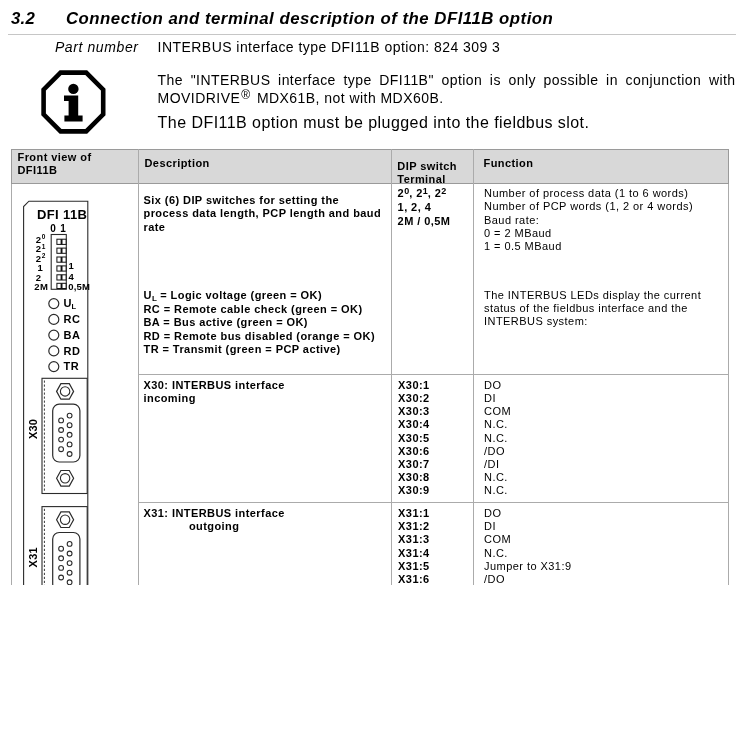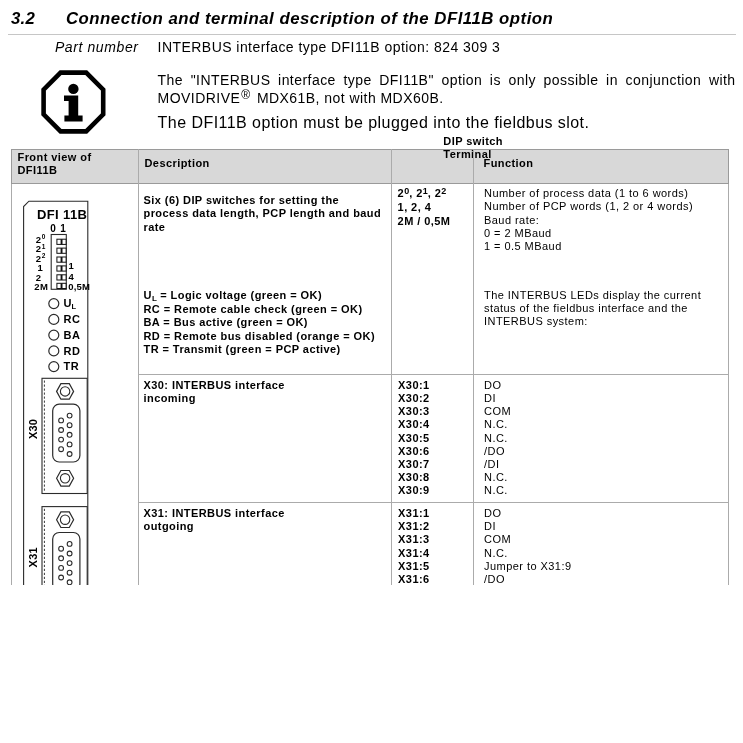--- a/index.html
+++ b/index.html
@@ -32,21 +32,21 @@
 
   <div class="abs" style="left:157.6px;top:71.2px;width:578px;font-size:14px;line-height:18px;letter-spacing:0.45px;">
     <div style="text-align:justify;text-align-last:justify;">The "INTERBUS interface type DFI11B" option is only possible in conjunction with</div>
     <div>MOVIDRIVE<span style="font-size:12px;position:relative;top:-4px;letter-spacing:0;margin-left:1px;margin-right:2.5px;">®</span> MDX61B, not with MDX60B.</div>
   </div>
   <div class="abs" style="left:157.6px;top:113.7px;font-size:16px;line-height:18px;letter-spacing:0.45px;">The DFI11B option must be plugged into the fieldbus slot.</div>
 
   <div class="abs" style="left:11px;top:149px;width:718px;height:35px;background:#d8d8d8;border:1px solid #9a9a9a;box-sizing:border-box;"></div>
   <div class="abs t11b" style="left:17.5px;top:150.8px;">Front view of<br>DFI11B</div>
   <div class="abs t11b" style="left:144.5px;top:157px;">Description</div>
-  <div class="abs t11b" style="left:397.3px;top:135px;margin-left:46px;">DIP switch<br>Terminal</div>
+  <div class="abs t11b" style="left:397.3px;top:160px;">DIP switch<br>Terminal</div>
   <div class="abs t11b" style="left:483.5px;top:157px;">Function</div>
 
   <div class="abs" style="left:11px;top:184px;width:0;height:506px;border-left:1px solid #ababab;"></div>
   <div class="abs" style="left:138px;top:149px;width:0;height:541px;border-left:1px solid #ababab;"></div>
   <div class="abs" style="left:391px;top:149px;width:0;height:541px;border-left:1px solid #ababab;"></div>
   <div class="abs" style="left:472.9px;top:149px;width:0;height:541px;border-left:1px solid #ababab;"></div>
   <div class="abs" style="left:728px;top:184px;width:0;height:506px;border-left:1px solid #ababab;"></div>
   <div class="abs" style="left:138px;top:374px;width:591px;height:0;border-top:1px solid #ababab;"></div>
   <div class="abs" style="left:138px;top:502px;width:591px;height:0;border-top:1px solid #ababab;"></div>
   <div class="abs" style="left:11px;top:690px;width:718px;height:0;border-top:1px solid #ababab;"></div>
@@ -55,21 +55,21 @@
   <div class="abs t11b" style="left:397.6px;top:187.1px;">2<sup class="e">0</sup>, 2<sup class="e">1</sup>, 2<sup class="e">2</sup><br>1, 2, 4<br>2M / 0,5M</div>
   <div class="abs t11" style="left:484px;top:187.1px;">Number of process data (1 to 6 words)<br>Number of PCP words (1, 2 or 4 words)<br>Baud rate:<br>0 = 2 MBaud<br>1 = 0.5 MBaud</div>
 
   <div class="abs t11b" style="left:143.5px;top:288.9px;">U<span style="font-size:8px;vertical-align:baseline;position:relative;top:2px;letter-spacing:0;">L</span> = Logic voltage (green = OK)<br>RC = Remote cable check (green = OK)<br>BA = Bus active (green = OK)<br>RD = Remote bus disabled (orange = OK)<br>TR = Transmit (green = PCP active)</div>
   <div class="abs t11" style="left:484px;top:288.9px;">The INTERBUS LEDs display the current<br>status of the fieldbus interface and the<br>INTERBUS system:</div>
 
   <div class="abs t11b" style="left:143.5px;top:378.7px;">X30: INTERBUS interface<br>incoming</div>
   <div class="abs t11b" style="left:398.1px;top:378.7px;">X30:1<br>X30:2<br>X30:3<br>X30:4<br>X30:5<br>X30:6<br>X30:7<br>X30:8<br>X30:9</div>
   <div class="abs t11" style="left:484px;top:378.7px;">DO<br>DI<br>COM<br>N.C.<br>N.C.<br>/DO<br>/DI<br>N.C.<br>N.C.</div>
 
-  <div class="abs t11b" style="left:143.5px;top:507px;">X31: INTERBUS interface<br>outgoing</div>
+  <div class="abs t11b" style="left:143.5px;top:507px;text-align:center;">X31: INTERBUS interface<br>outgoing</div>
   <div class="abs t11b" style="left:398.1px;top:507px;">X31:1<br>X31:2<br>X31:3<br>X31:4<br>X31:5<br>X31:6<br>X31:7<br>X31:8<br>X31:9</div>
   <div class="abs t11" style="left:484px;top:507px;">DO<br>DI<br>COM<br>N.C.<br>Jumper to X31:9<br>/DO<br>/DI<br>N.C.<br>Jumper to X31:5</div>
 
   <div class="abs" style="left:75.5px;top:674.6px;font-size:15px;line-height:13px;letter-spacing:0.3px;">52287AXX</div>
 
   <svg class="abs" style="left:0;top:0;" width="743" height="743" viewBox="0 0 743 743" fill="none">
 
     <path d="M28.9,201.2 H87.8 V654.8 H28.9 L23.6,649.5 V206.5 Z" stroke="#2b2b2b" stroke-width="1.1" fill="#fff"></path>
     <text x="36.9" y="219" font-family="Liberation Sans, sans-serif" font-size="13" font-weight="bold" letter-spacing="0.4" fill="#000">DFI 11B</text>
     <text x="50.3" y="231.6" font-family="Liberation Sans, sans-serif" font-size="10" font-weight="bold" fill="#000">0</text>

